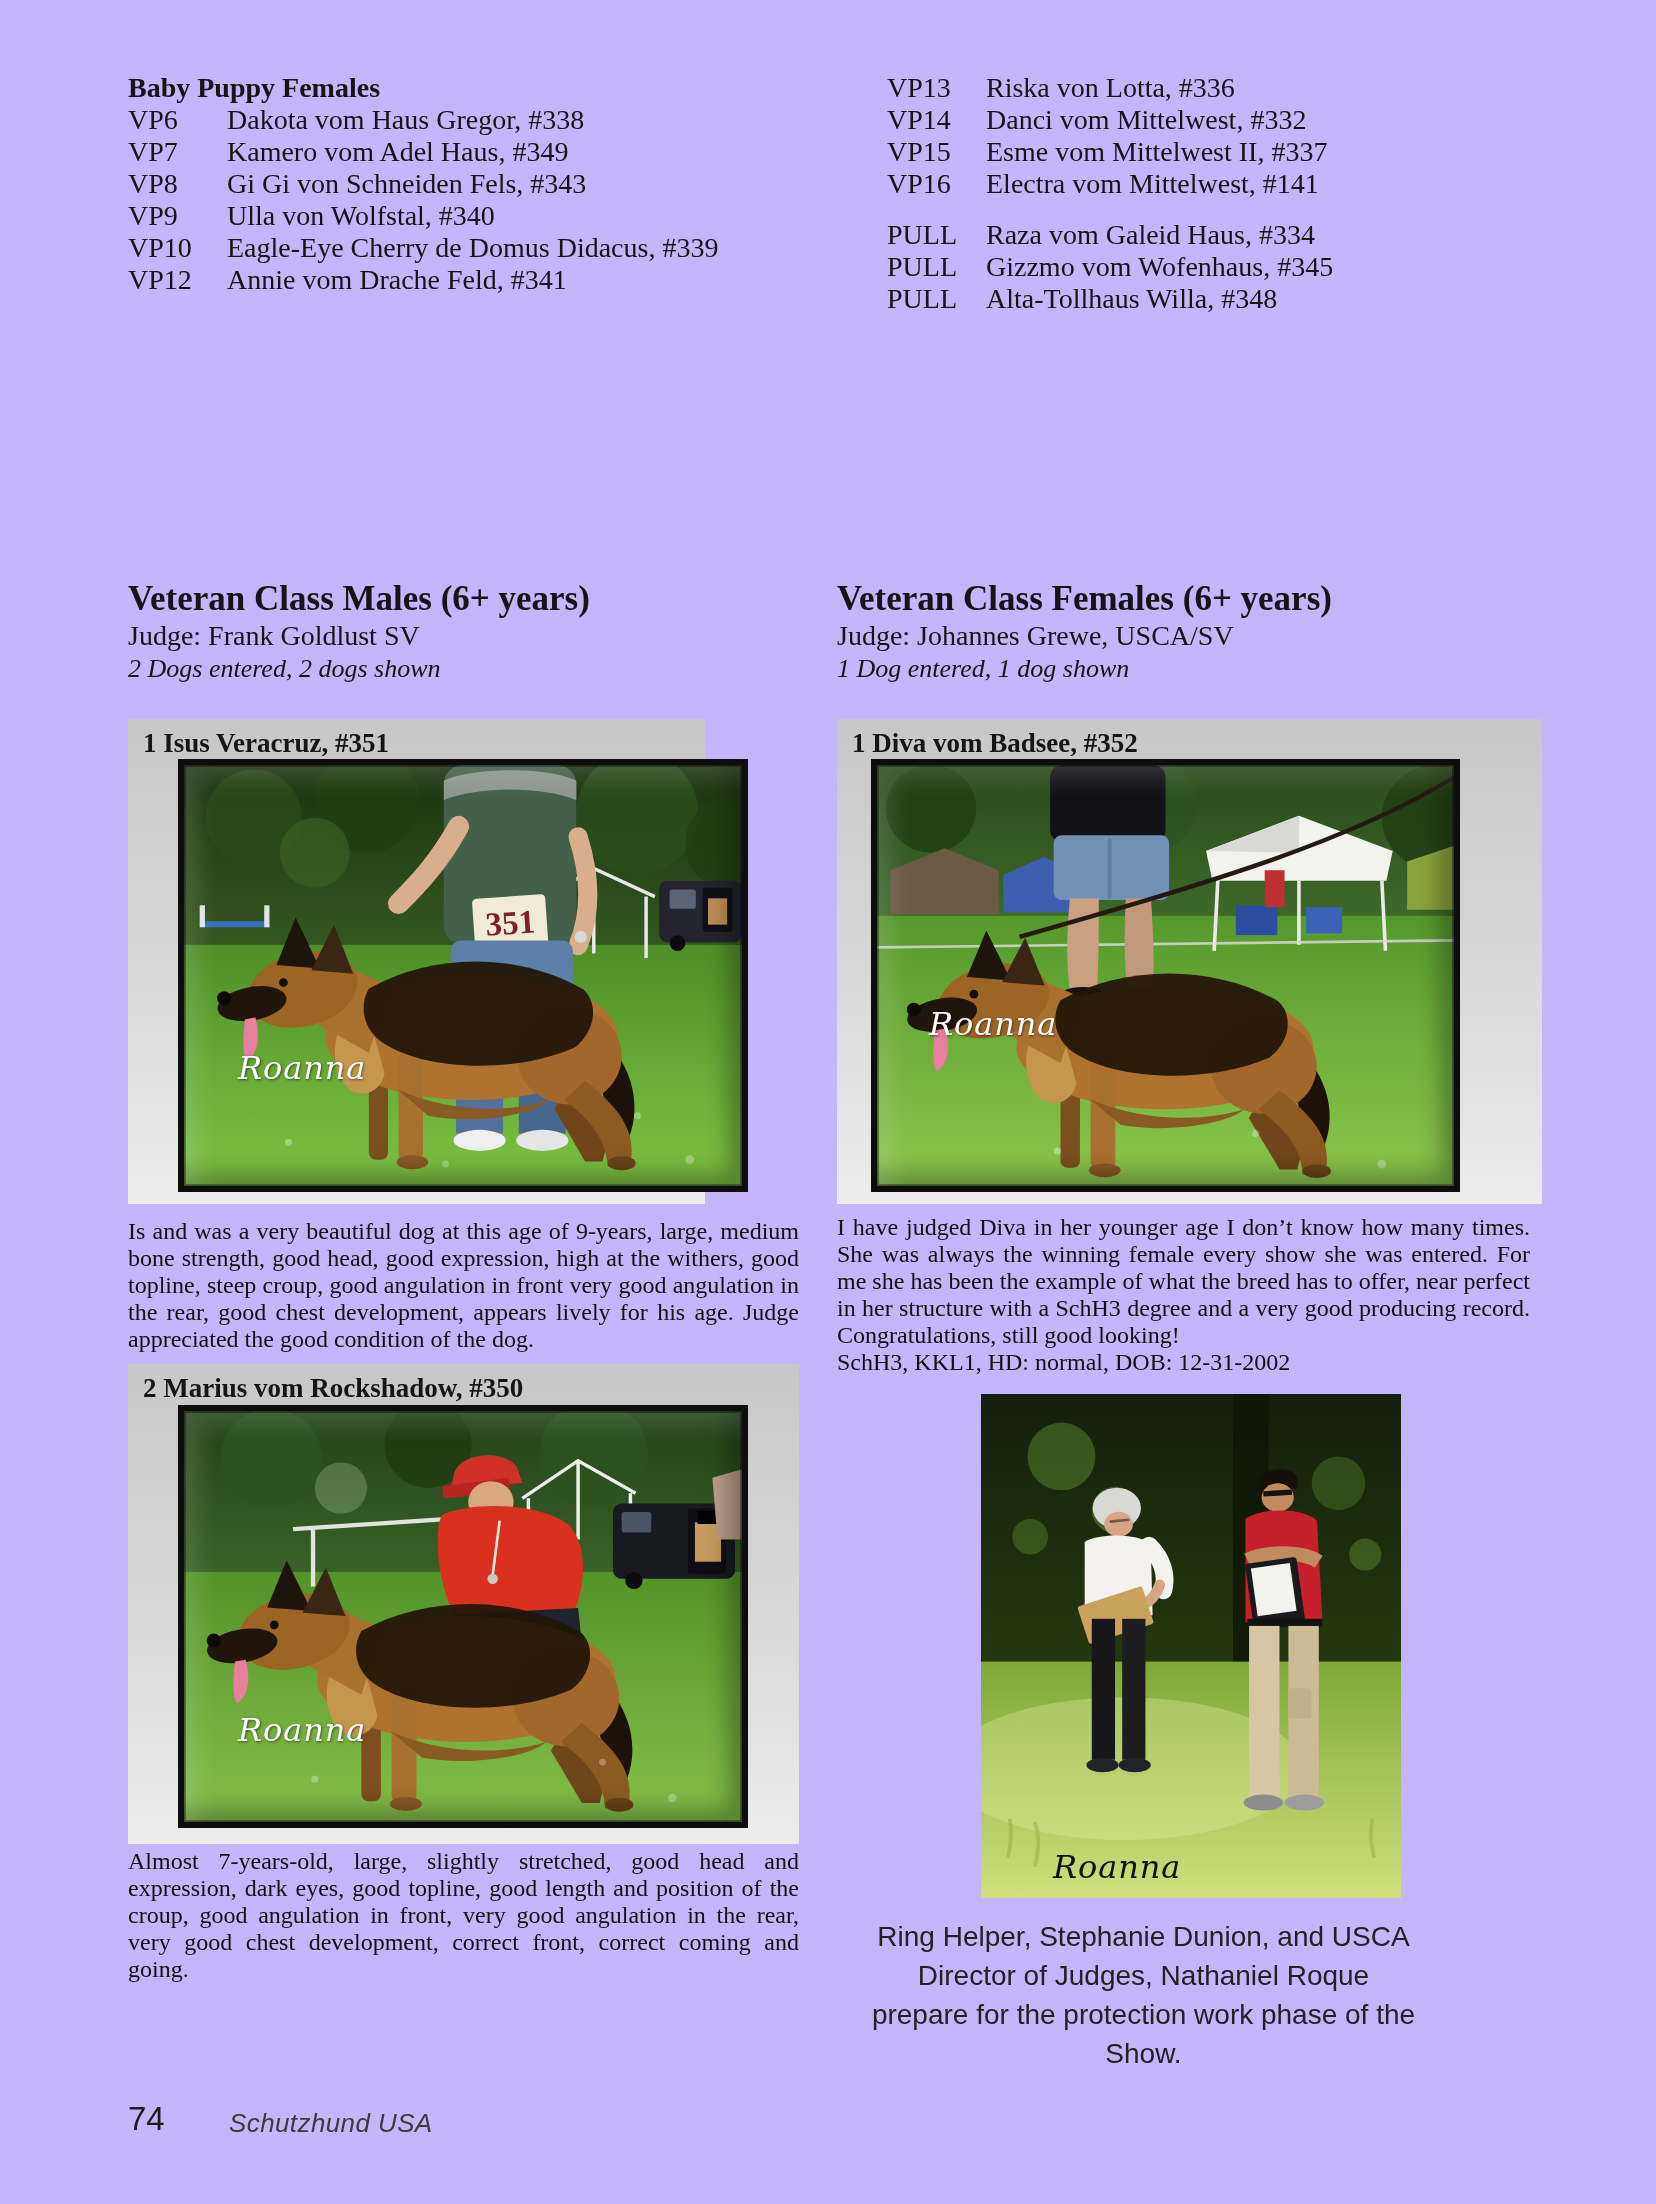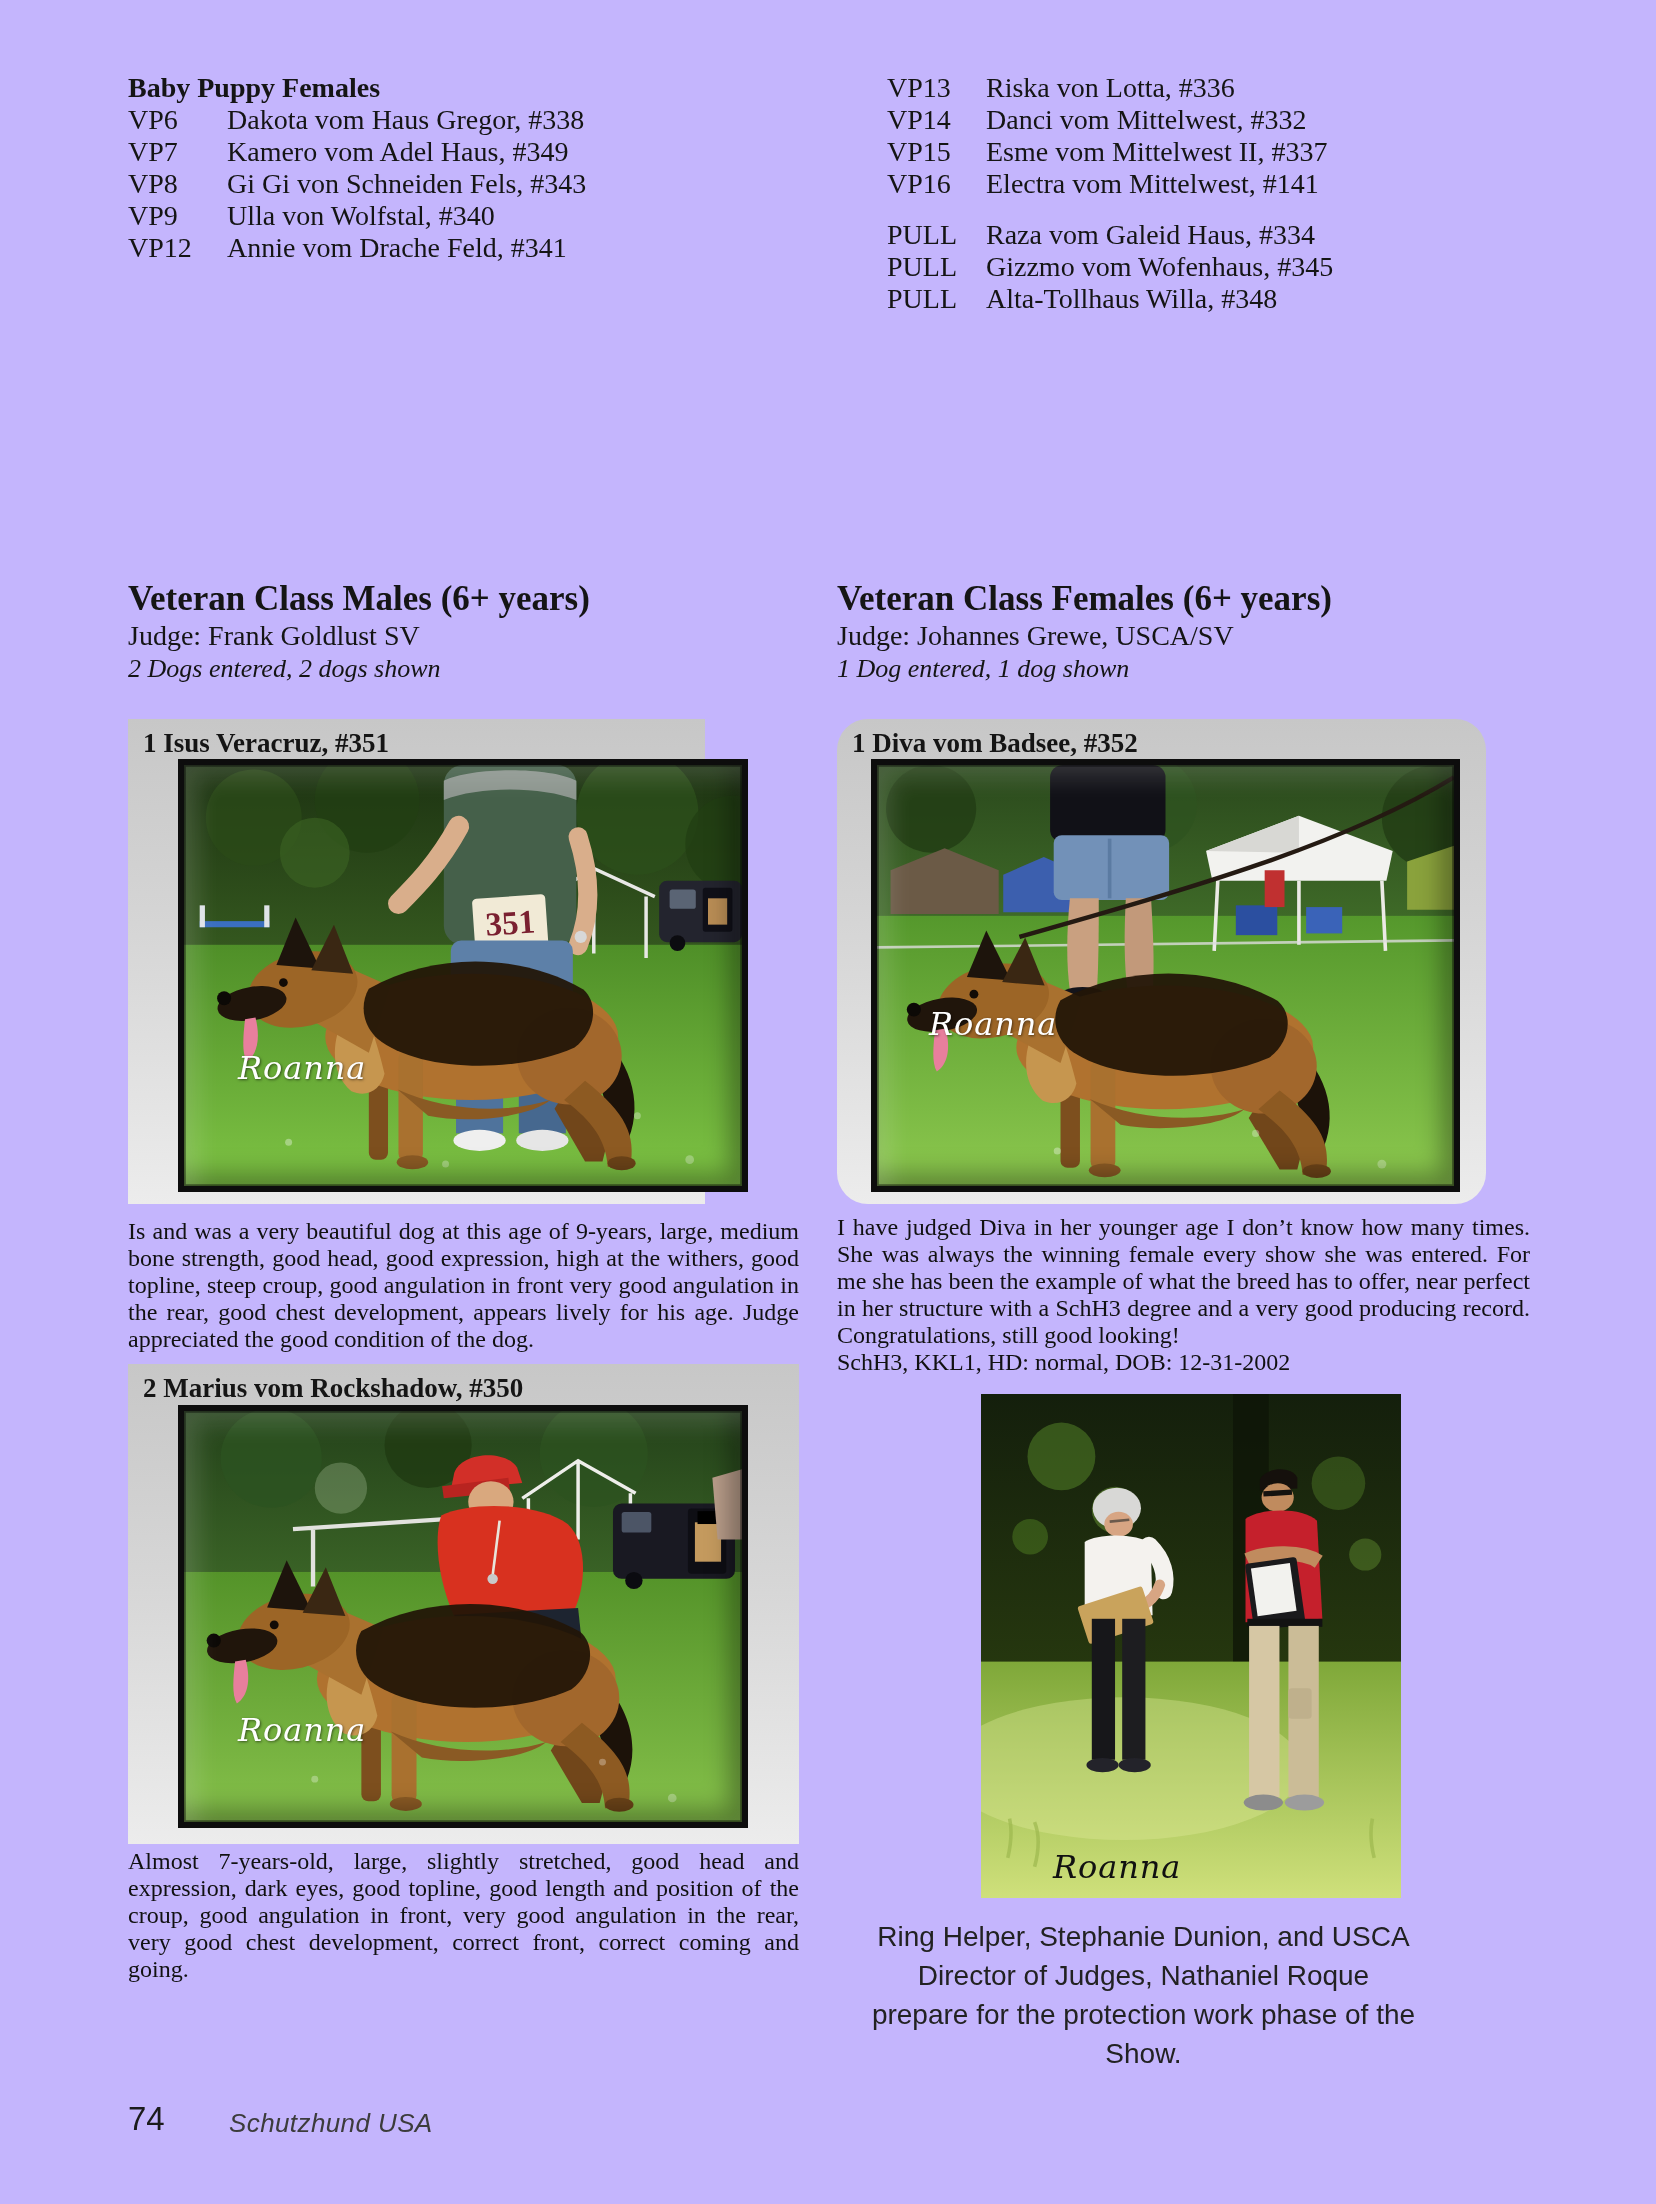--- a/index.html
+++ b/index.html
@@ -95,20 +95,21 @@
 </svg>
 
 <div class="page">
 
   <div class="list" style="left:128px;top:72px;">
     <div class="list-heading">Baby Puppy Females</div>
     <div class="list-row"><span class="rank">VP6</span><span>Dakota vom Haus Gregor, #338</span></div>
     <div class="list-row"><span class="rank">VP7</span><span>Kamero vom Adel Haus, #349</span></div>
     <div class="list-row"><span class="rank">VP8</span><span>Gi Gi von Schneiden Fels, #343</span></div>
     <div class="list-row"><span class="rank">VP9</span><span>Ulla von Wolfstal, #340</span></div>
+    <div class="list-row"><span class="rank">VP10</span><span>Eagle-Eye Cherry de Domus Didacus, #339</span></div>
     <div class="list-row"><span class="rank">VP12</span><span>Annie vom Drache Feld, #341</span></div>
   </div>
 
   <div class="list" style="left:887px;top:72px;">
     <div class="list-row"><span class="rank">VP13</span><span>Riska von Lotta, #336</span></div>
     <div class="list-row"><span class="rank">VP14</span><span>Danci vom Mittelwest, #332</span></div>
     <div class="list-row"><span class="rank">VP15</span><span>Esme vom Mittelwest II, #337</span></div>
     <div class="list-row"><span class="rank">VP16</span><span>Electra vom Mittelwest, #141</span></div>
     <div class="spacer21"></div>
     <div class="list-row"><span class="rank">PULL</span><span>Raza vom Galeid Haus, #334</span></div>
@@ -180,21 +181,21 @@
 
         <circle cx="120" cy="430" r="4" fill="#fff" opacity=".35"></circle>
         <circle cx="520" cy="400" r="4" fill="#fff" opacity=".3"></circle>
         <circle cx="580" cy="450" r="5" fill="#fff" opacity=".3"></circle>
         <circle cx="300" cy="455" r="4" fill="#fff" opacity=".3"></circle>
       </svg>
       <div class="watermark" style="left:54px;bottom:99px;">Roanna</div>
     </div>
   </div>
 
-  <div class="panel" style="left:837px;top:719px;width:649px;height:485px;border-radius:31px;">
+  <div class="panel" style="left:837px;top:719px;width:705px;height:485px;">
     <div class="panel-caption">1 Diva vom Badsee, #352</div>
     <div class="photo" style="left:34px;top:40px;width:589px;height:433px;">
       <svg viewBox="0 0 640 480" preserveAspectRatio="none">
         <defs>
           <linearGradient id="g2t" x1="0" y1="0" x2="0" y2="1">
             <stop offset="0" stop-color="#2a481c"></stop>
               <stop offset="1" stop-color="#3f6b28"></stop>
           </linearGradient>
           <linearGradient id="g2g" x1="0" y1="0" x2="0" y2="1">
             <stop offset="0" stop-color="#55982c"></stop>

